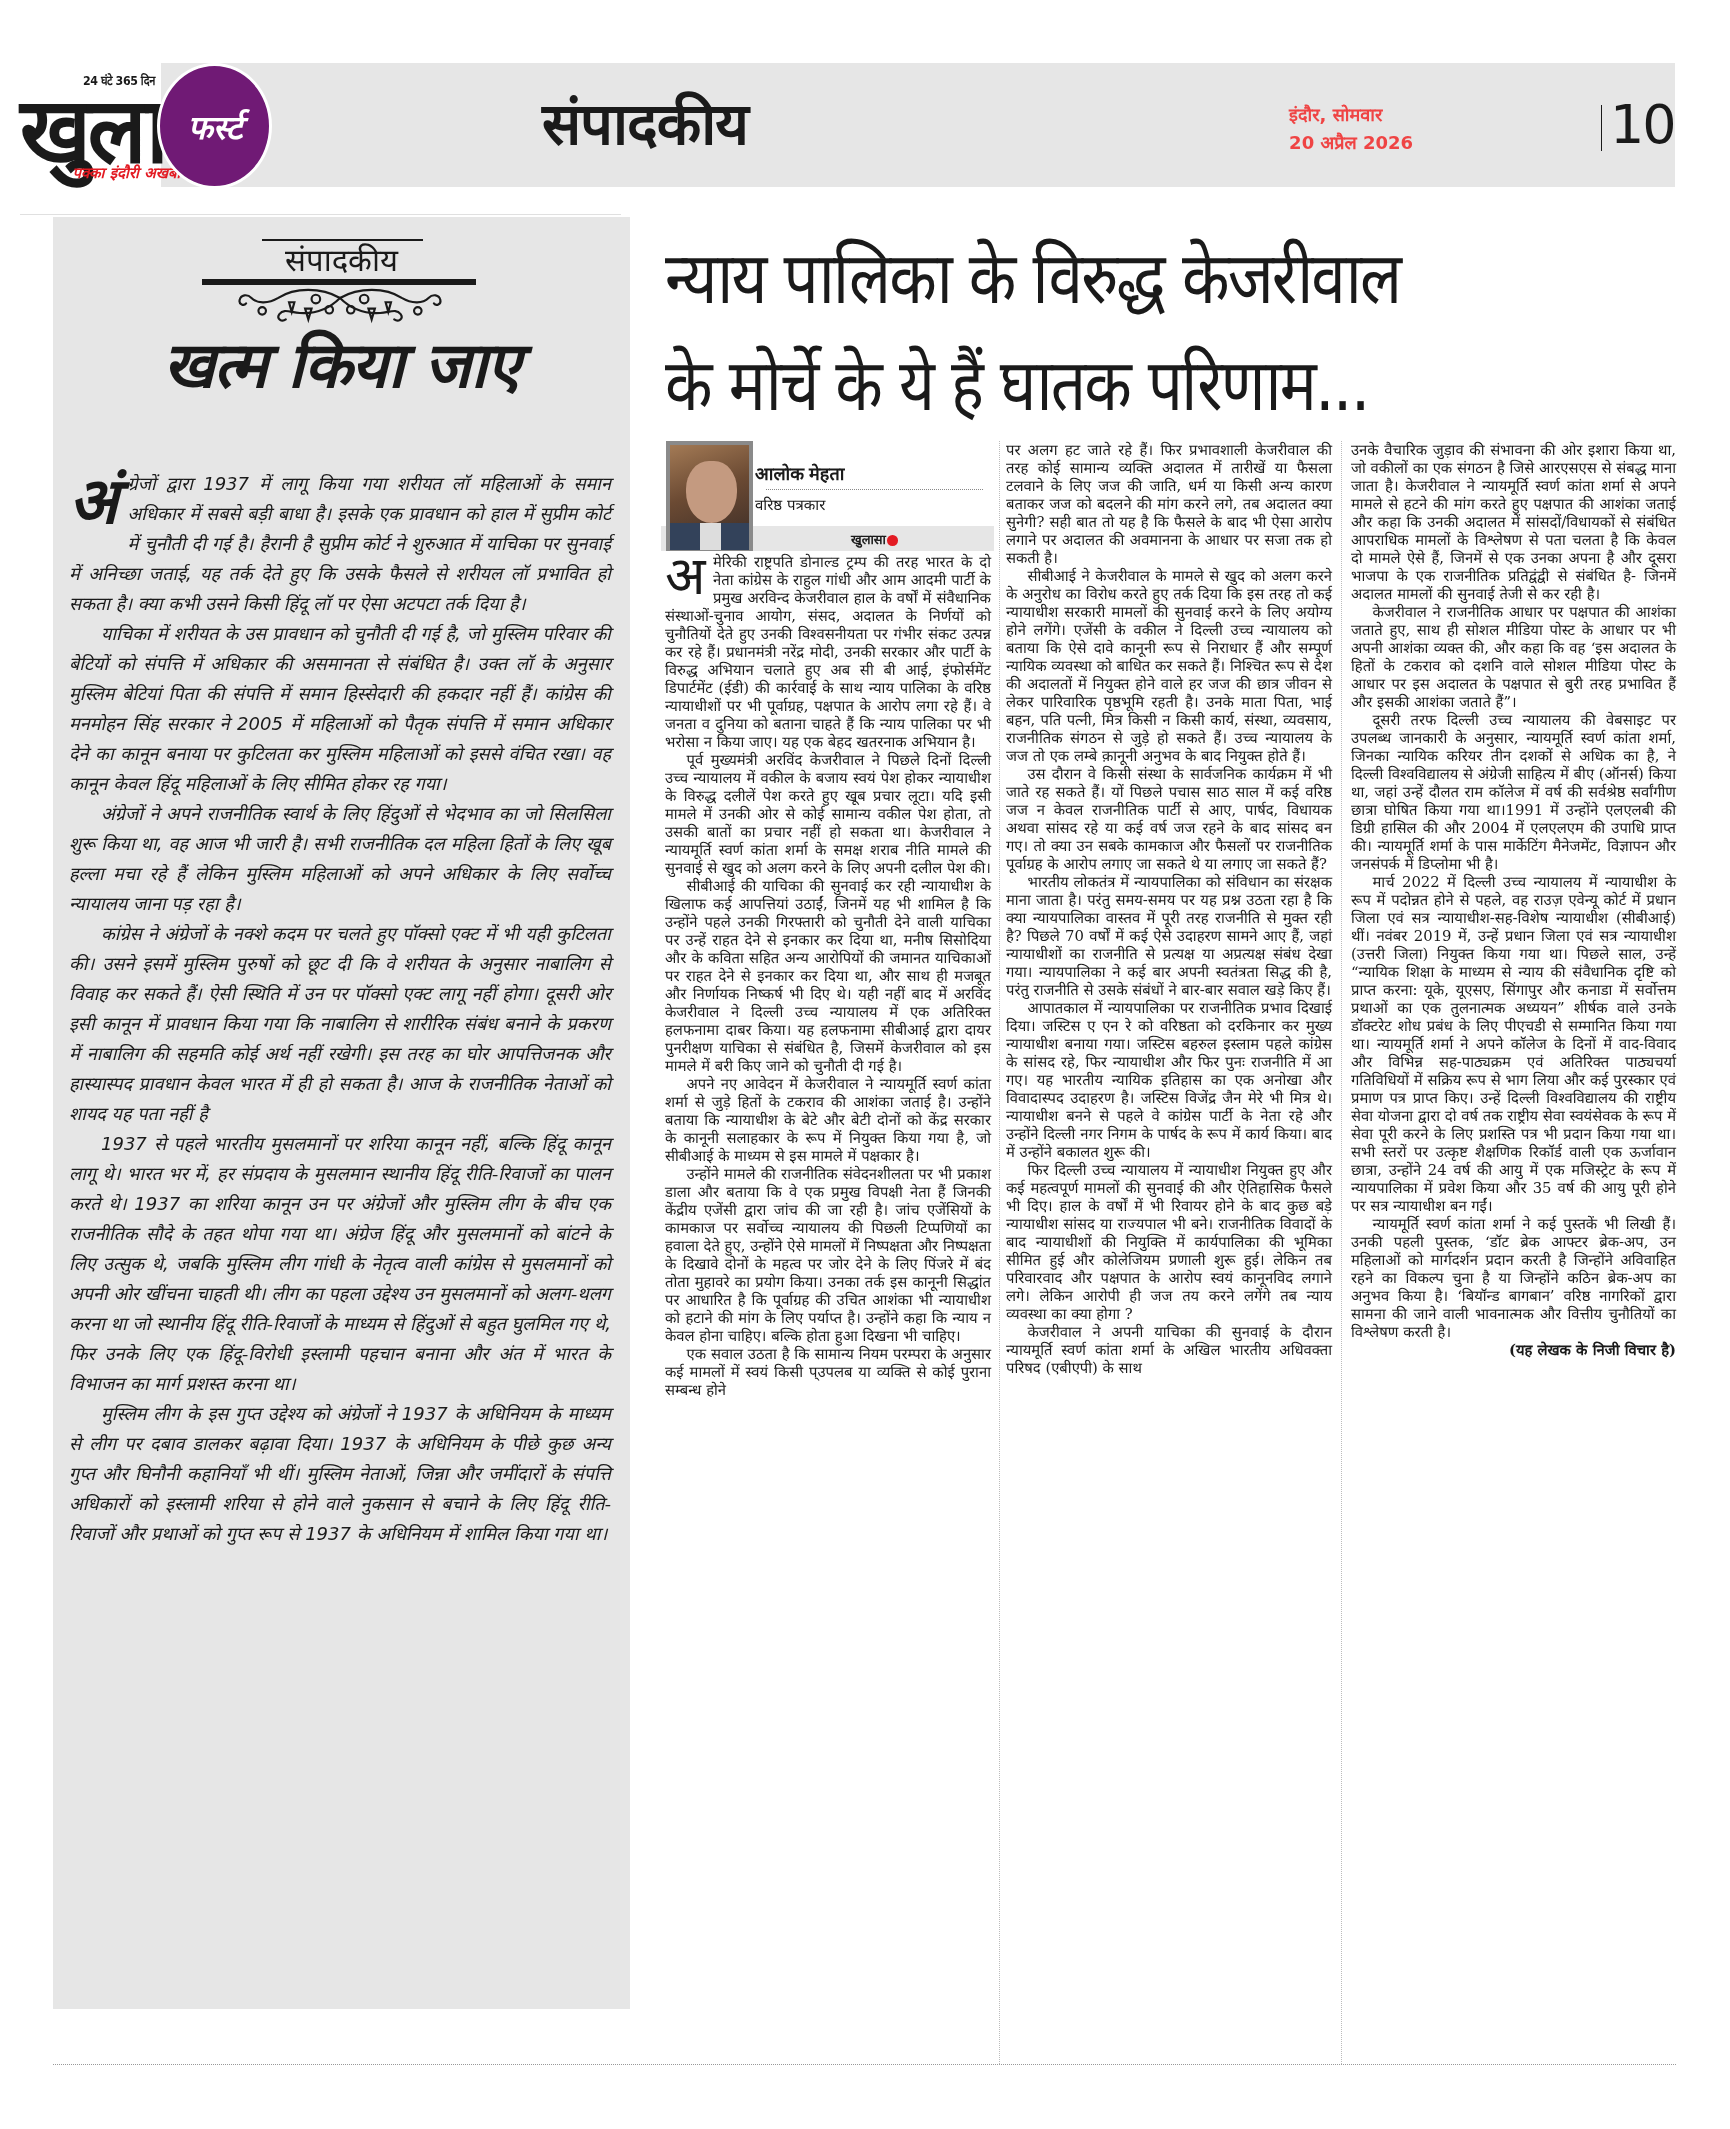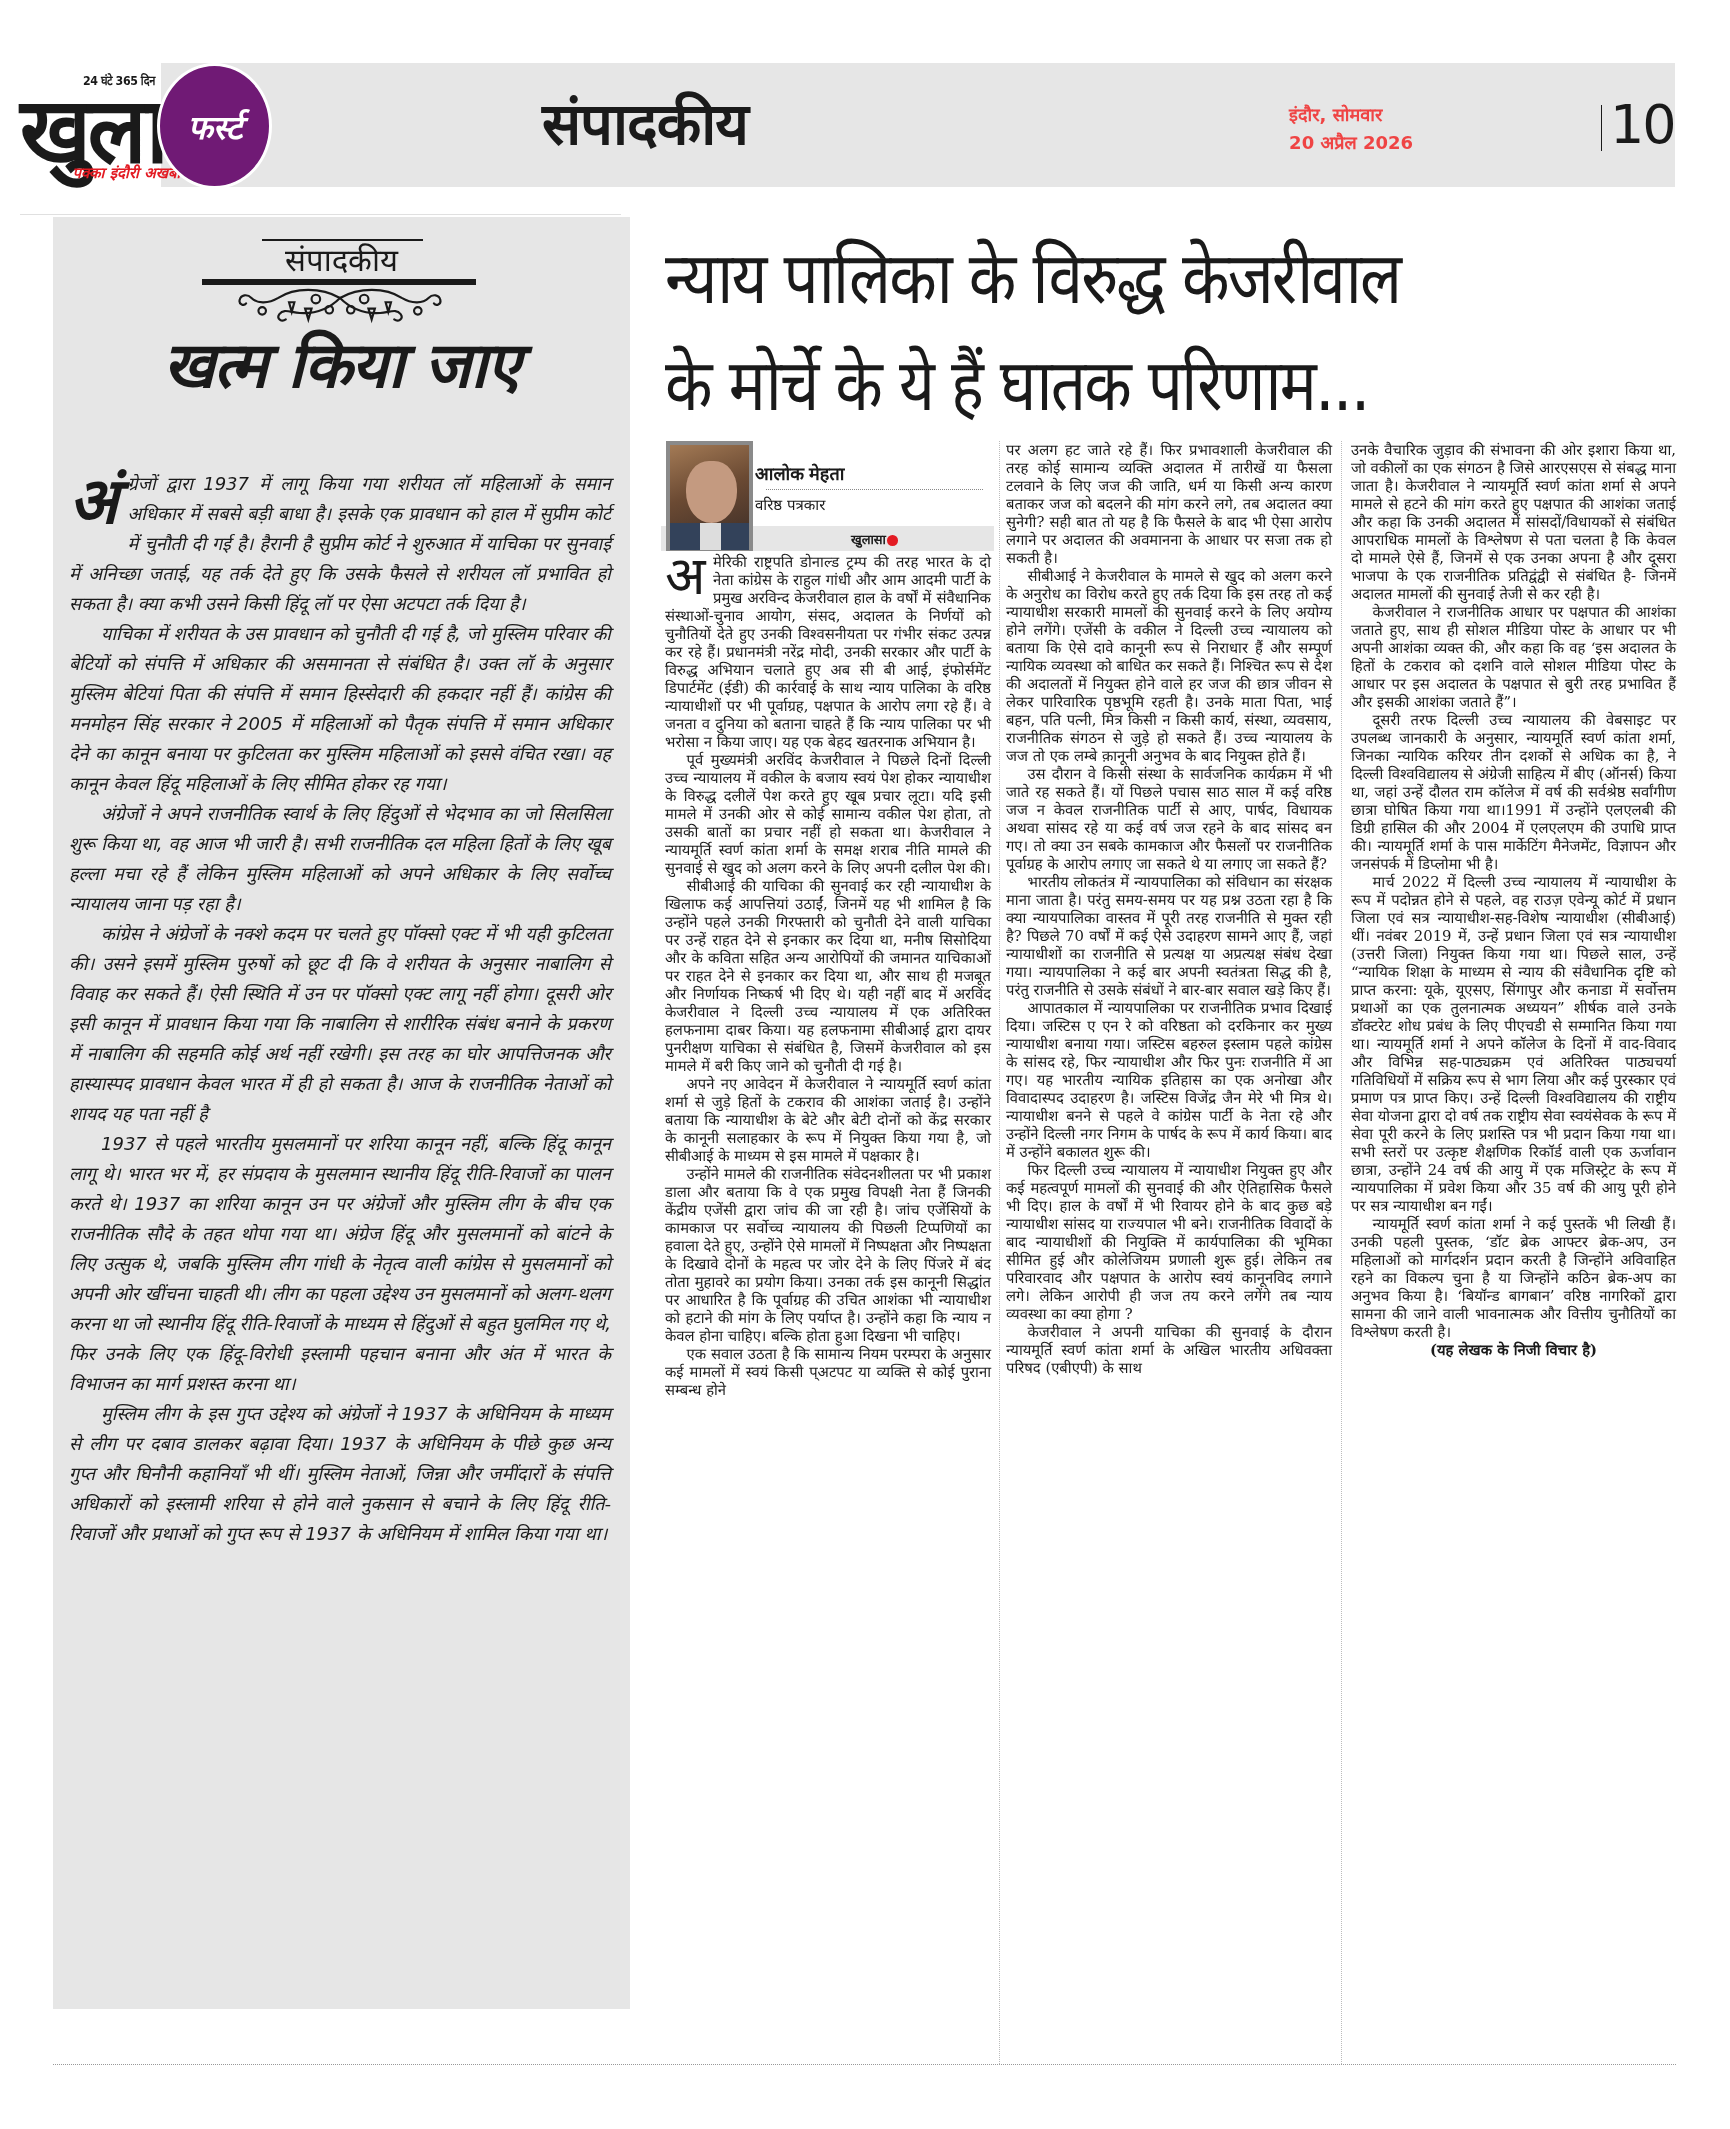--- a/index.html
+++ b/index.html
@@ -47,21 +47,21 @@
   .mini-logo { position: absolute; left: 190px; top: 89px; font-family: "DejaVu Sans", sans-serif; font-weight: 900; font-size: 13px; color: #1a1a1a; white-space: nowrap; }
   .mini-logo .dot { display: inline-block; width: 10.7px; height: 10.7px; border-radius: 50%; background: #e31b23; vertical-align: middle; margin-left: 1.1px; }
 
   .col { position: absolute; font-family: "DejaVu Serif", serif; font-size: 14.8px; line-height: 18px; color: #1a1a1a; text-align: justify; }
   .col p { text-indent: 21.5px; }
   .col p.noindent { text-indent: 0; }
   .col1 { left: 665px; top: 553px; width: 326px; }
   .col2 { left: 1006px; top: 441px; width: 326px; }
   .col3 { left: 1351px; top: 441px; width: 325px; }
   .dropcap-main { float: left; font-family: "DejaVu Sans", sans-serif; font-size: 53px; line-height: 43px; margin: 1.1px 7.5px 0 0; }
-  .disclaimer { text-align: center; font-weight: bold; text-indent: 0 !important; }
+  .disclaimer { text-align: right; font-weight: bold; text-indent: 0 !important; }
   .bottom-rule { position: absolute; left: 53px; top: 2064px; width: 1623px; border-top: 1.6px dotted #999; }
   .col-rule { position: absolute; top: 441px; height: 1623px; width: 0; border-left: 1.1px dotted #bbb; }
 </style>
 </head>
 <body>
 
 <div class="mast-band"></div>
 <div class="logo-wrap">
   <div class="logo-tagline-top">24 घंटे 365 दिन</div>
   <div class="logo-main">खुलासा</div>
@@ -136,21 +136,21 @@
 
 <div class="col-rule" style="left:999px;"></div>
 <div class="col-rule" style="left:1341px;"></div>
 
 <div class="col col1">
   <p class="noindent"><span class="dropcap-main">अ</span><span>मेरिकी राष्ट्रपति डोनाल्ड ट्रम्प की तरह भारत के दो नेता कांग्रेस के राहुल गांधी और आम आदमी पार्टी के प्रमुख अरविन्द केजरीवाल हाल के वर्षों में संवैधानिक संस्थाओं-चुनाव आयोग, संसद, अदालत के निर्णयों को चुनौतियों देते हुए उनकी विश्वसनीयता पर गंभीर संकट उत्पन्न कर रहे हैं। प्रधानमंत्री नरेंद्र मोदी, उनकी सरकार और पार्टी के विरुद्ध अभियान चलाते हुए अब सी बी आई, इंफोर्समेंट डिपार्टमेंट (ईडी) की कार्रवाई के साथ न्याय पालिका के वरिष्ठ न्यायाधीशों पर भी पूर्वाग्रह, पक्षपात के आरोप लगा रहे हैं। वे जनता व दुनिया को बताना चाहते हैं कि न्याय पालिका पर भी भरोसा न किया जाए। यह एक बेहद खतरनाक अभियान है।</span></p>
   <p>पूर्व मुख्यमंत्री अरविंद केजरीवाल ने पिछले दिनों दिल्ली उच्च न्यायालय में वकील के बजाय स्वयं पेश होकर न्यायाधीश के विरुद्ध दलीलें पेश करते हुए खूब प्रचार लूटा। यदि इसी मामले में उनकी ओर से कोई सामान्य वकील पेश होता, तो उसकी बातों का प्रचार नहीं हो सकता था। केजरीवाल ने न्यायमूर्ति स्वर्ण कांता शर्मा के समक्ष शराब नीति मामले की सुनवाई से खुद को अलग करने के लिए अपनी दलील पेश की।</p>
   <p>सीबीआई की याचिका की सुनवाई कर रही न्यायाधीश के खिलाफ कई आपत्तियां उठाईं, जिनमें यह भी शामिल है कि उन्होंने पहले उनकी गिरफ्तारी को चुनौती देने वाली याचिका पर उन्हें राहत देने से इनकार कर दिया था, मनीष सिसोदिया और के कविता सहित अन्य आरोपियों की जमानत याचिकाओं पर राहत देने से इनकार कर दिया था, और साथ ही मजबूत और निर्णायक निष्कर्ष भी दिए थे। यही नहीं बाद में अरविंद केजरीवाल ने दिल्ली उच्च न्यायालय में एक अतिरिक्त हलफनामा दाबर किया। यह हलफनामा सीबीआई द्वारा दायर पुनरीक्षण याचिका से संबंधित है, जिसमें केजरीवाल को इस मामले में बरी किए जाने को चुनौती दी गई है।</p>
   <p>अपने नए आवेदन में केजरीवाल ने न्यायमूर्ति स्वर्ण कांता शर्मा से जुड़े हितों के टकराव की आशंका जताई है। उन्होंने बताया कि न्यायाधीश के बेटे और बेटी दोनों को केंद्र सरकार के कानूनी सलाहकार के रूप में नियुक्त किया गया है, जो सीबीआई के माध्यम से इस मामले में पक्षकार है।</p>
   <p>उन्होंने मामले की राजनीतिक संवेदनशीलता पर भी प्रकाश डाला और बताया कि वे एक प्रमुख विपक्षी नेता हैं जिनकी केंद्रीय एजेंसी द्वारा जांच की जा रही है। जांच एजेंसियों के कामकाज पर सर्वोच्च न्यायालय की पिछली टिप्पणियों का हवाला देते हुए, उन्होंने ऐसे मामलों में निष्पक्षता और निष्पक्षता के दिखावे दोनों के महत्व पर जोर देने के लिए पिंजरे में बंद तोता मुहावरे का प्रयोग किया। उनका तर्क इस कानूनी सिद्धांत पर आधारित है कि पूर्वाग्रह की उचित आशंका भी न्यायाधीश को हटाने की मांग के लिए पर्याप्त है। उन्होंने कहा कि न्याय न केवल होना चाहिए। बल्कि होता हुआ दिखना भी चाहिए।</p>
-  <p>एक सवाल उठता है कि सामान्य नियम परम्परा के अनुसार कई मामलों में स्वयं किसी प्अटपट या व्यक्ति से कोई पुराना सम्बन्ध होने</p>
+  <p>एक सवाल उठता है कि सामान्य नियम परम्परा के अनुसार कई मामलों में स्वयं किसी प्उपलब या व्यक्ति से कोई पुराना सम्बन्ध होने</p>
 </div>
 
 <div class="col col2">
   <p class="noindent">पर अलग हट जाते रहे हैं। फिर प्रभावशाली केजरीवाल की तरह कोई सामान्य व्यक्ति अदालत में तारीखें या फैसला टलवाने के लिए जज की जाति, धर्म या किसी अन्य कारण बताकर जज को बदलने की मांग करने लगे, तब अदालत क्या सुनेगी? सही बात तो यह है कि फैसले के बाद भी ऐसा आरोप लगाने पर अदालत की अवमानना के आधार पर सजा तक हो सकती है।</p>
   <p>सीबीआई ने केजरीवाल के मामले से खुद को अलग करने के अनुरोध का विरोध करते हुए तर्क दिया कि इस तरह तो कई न्यायाधीश सरकारी मामलों की सुनवाई करने के लिए अयोग्य होने लगेंगे। एजेंसी के वकील ने दिल्ली उच्च न्यायालय को बताया कि ऐसे दावे कानूनी रूप से निराधार हैं और सम्पूर्ण न्यायिक व्यवस्था को बाधित कर सकते हैं। निश्चित रूप से देश की अदालतों में नियुक्त होने वाले हर जज की छात्र जीवन से लेकर पारिवारिक पृष्ठभूमि रहती है। उनके माता पिता, भाई बहन, पति पत्नी, मित्र किसी न किसी कार्य, संस्था, व्यवसाय, राजनीतिक संगठन से जुड़े हो सकते हैं। उच्च न्यायालय के जज तो एक लम्बे क़ानूनी अनुभव के बाद नियुक्त होते हैं।</p>
   <p>उस दौरान वे किसी संस्था के सार्वजनिक कार्यक्रम में भी जाते रह सकते हैं। यों पिछले पचास साठ साल में कई वरिष्ठ जज न केवल राजनीतिक पार्टी से आए, पार्षद, विधायक अथवा सांसद रहे या कई वर्ष जज रहने के बाद सांसद बन गए। तो क्या उन सबके कामकाज और फैसलों पर राजनीतिक पूर्वाग्रह के आरोप लगाए जा सकते थे या लगाए जा सकते हैं?</p>
   <p>भारतीय लोकतंत्र में न्यायपालिका को संविधान का संरक्षक माना जाता है। परंतु समय-समय पर यह प्रश्न उठता रहा है कि क्या न्यायपालिका वास्तव में पूरी तरह राजनीति से मुक्त रही है? पिछले 70 वर्षों में कई ऐसे उदाहरण सामने आए हैं, जहां न्यायाधीशों का राजनीति से प्रत्यक्ष या अप्रत्यक्ष संबंध देखा गया। न्यायपालिका ने कई बार अपनी स्वतंत्रता सिद्ध की है, परंतु राजनीति से उसके संबंधों ने बार-बार सवाल खड़े किए हैं।</p>
   <p>आपातकाल में न्यायपालिका पर राजनीतिक प्रभाव दिखाई दिया। जस्टिस ए एन रे को वरिष्ठता को दरकिनार कर मुख्य न्यायाधीश बनाया गया। जस्टिस बहरुल इस्लाम पहले कांग्रेस के सांसद रहे, फिर न्यायाधीश और फिर पुनः राजनीति में आ गए। यह भारतीय न्यायिक इतिहास का एक अनोखा और विवादास्पद उदाहरण है। जस्टिस विजेंद्र जैन मेरे भी मित्र थे। न्यायाधीश बनने से पहले वे कांग्रेस पार्टी के नेता रहे और उन्होंने दिल्ली नगर निगम के पार्षद के रूप में कार्य किया। बाद में उन्होंने बकालत शुरू की।</p>
   <p>फिर दिल्ली उच्च न्यायालय में न्यायाधीश नियुक्त हुए और कई महत्वपूर्ण मामलों की सुनवाई की और ऐतिहासिक फैसले भी दिए। हाल के वर्षों में भी रिवायर होने के बाद कुछ बड़े न्यायाधीश सांसद या राज्यपाल भी बने। राजनीतिक विवादों के बाद न्यायाधीशों की नियुक्ति में कार्यपालिका की भूमिका सीमित हुई और कोलेजियम प्रणाली शुरू हुई। लेकिन तब परिवारवाद और पक्षपात के आरोप स्वयं कानूनविद लगाने लगे। लेकिन आरोपी ही जज तय करने लगेंगे तब न्याय व्यवस्था का क्या होगा ?</p>
   <p>केजरीवाल ने अपनी याचिका की सुनवाई के दौरान न्यायमूर्ति स्वर्ण कांता शर्मा के अखिल भारतीय अधिवक्ता परिषद (एबीएपी) के साथ</p>

